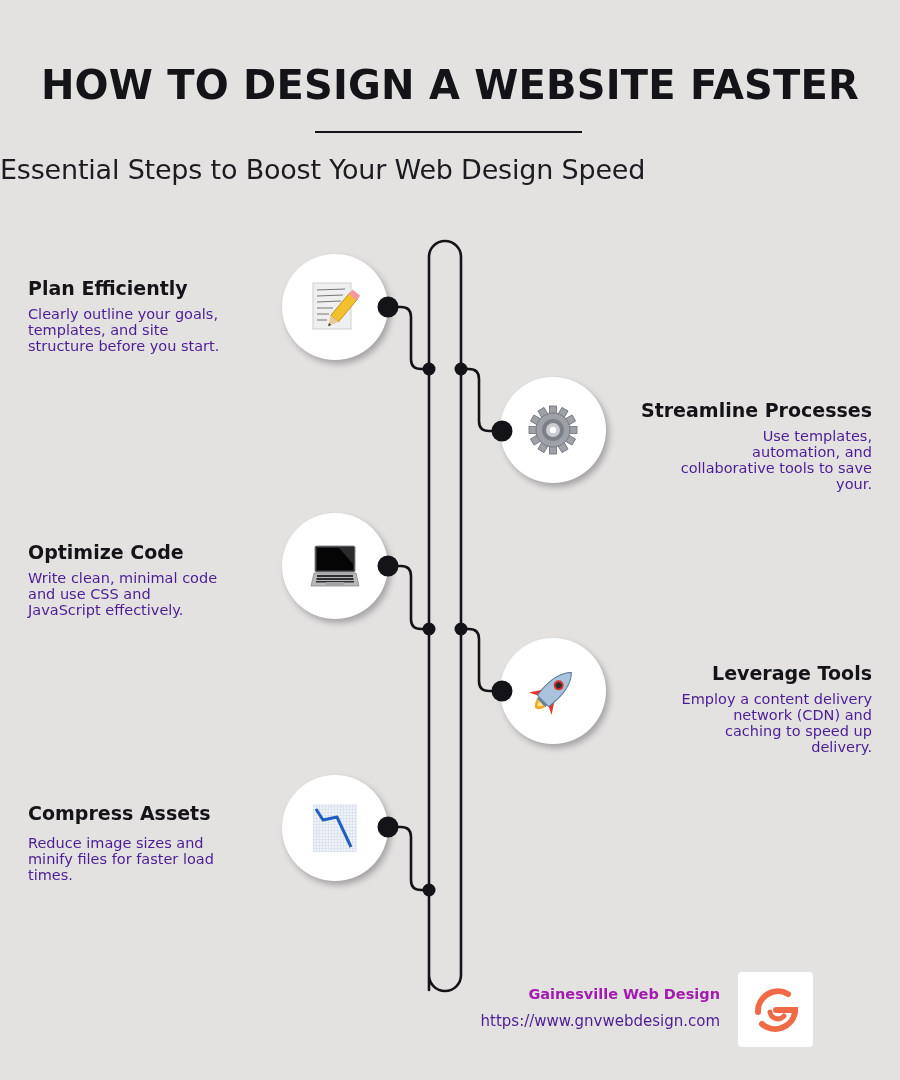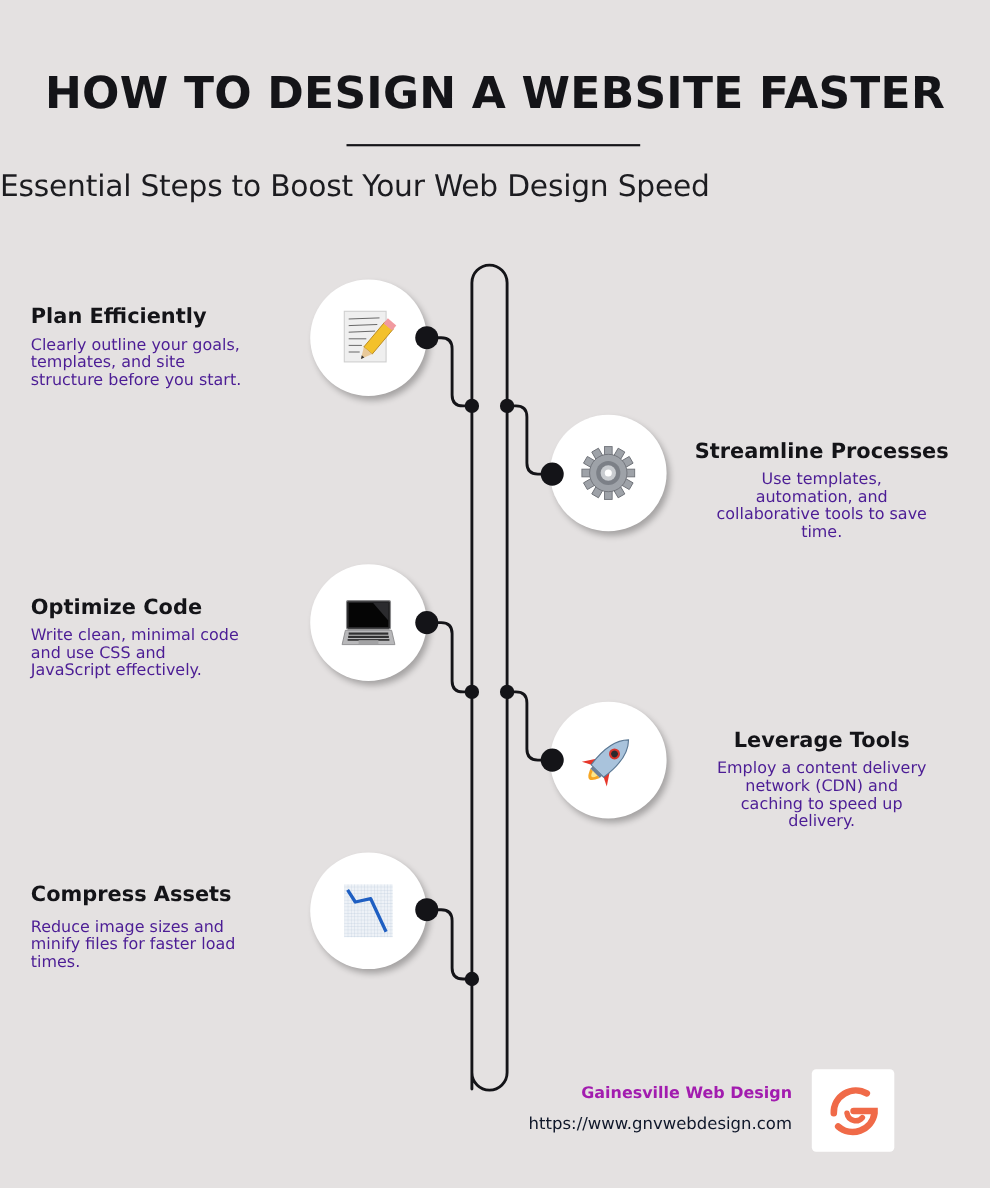--- a/index.html
+++ b/index.html
@@ -40,21 +40,21 @@
     background: #ffffff;
     box-shadow: 3px 4px 6px rgba(0,0,0,0.28);
     display: flex; align-items: center; justify-content: center;
   }
   .icon-box { width: 56px; height: 56px; display: block; }
   .step {
     position: absolute;
     width: 240px;
   }
   .step.left { }
-  .step.right { text-align: center; }
+  .step.right { text-align: right; }
   .step-title {
     font-family: "DejaVu Sans", sans-serif;
     font-weight: bold;
     font-size: 19px;
     color: #141418;
     margin: 0 0 6px 0;
     line-height: 24px;
   }
   .step-desc {
     font-family: "DejaVu Sans", sans-serif;
@@ -65,21 +65,21 @@
   }
   .footer-name {
     position: absolute; right: 180px; top: 986px;
     font-family: "DejaVu Sans", sans-serif;
     font-weight: bold; font-size: 14.5px; color: #a21caf;
     text-align: right;
   }
   .footer-url {
     position: absolute; right: 180px; top: 1012px;
     font-family: "DejaVu Sans", sans-serif;
-    font-size: 15px; color: #0f172a;
+    font-size: 15px; color: #4c1d95;
     text-align: right;
   }
   .logo-box {
     position: absolute; left: 738px; top: 972px;
     width: 75px; height: 75px;
     background: #ffffff; border-radius: 4px;
     display: flex; align-items: center; justify-content: center;
   }
 </style>
 </head>
@@ -170,21 +170,21 @@
 </div>
 <svg style="position:absolute; left:491px; top:420px;" width="22" height="22">
     <circle cx="11" cy="11" r="10.5" fill="#141418"></circle>
   </svg>
 <div class="step right" style="left:622px; top:398px; width:250px;">
   <div class="step-title">Streamline Processes</div>
   <p class="step-desc">
     <span>Use templates,</span><br>
     <span>automation, and</span><br>
     <span>collaborative tools to save</span><br>
-    <span>time.</span>
+    <span>your.</span>
   </p>
 </div>
 
 <div class="circle" style="left:282px; top:513px;">
   <svg class="icon-box" viewBox="0 0 56 56">
     <rect x="8" y="8" width="40" height="26" rx="1.5" fill="#2a2a2c" stroke="#8a8a8c" stroke-width="1"></rect>
     <rect x="10" y="10" width="36" height="22" fill="#050505"></rect>
     <polygon points="32,10 46,10 46,26" fill="#2b2b2e"></polygon>
     <polygon points="7,35 49,35 52,48 4,48" fill="#b8b8ba" stroke="#8a8a8c" stroke-width="0.8"></polygon>
     <g fill="#2f2f31">

